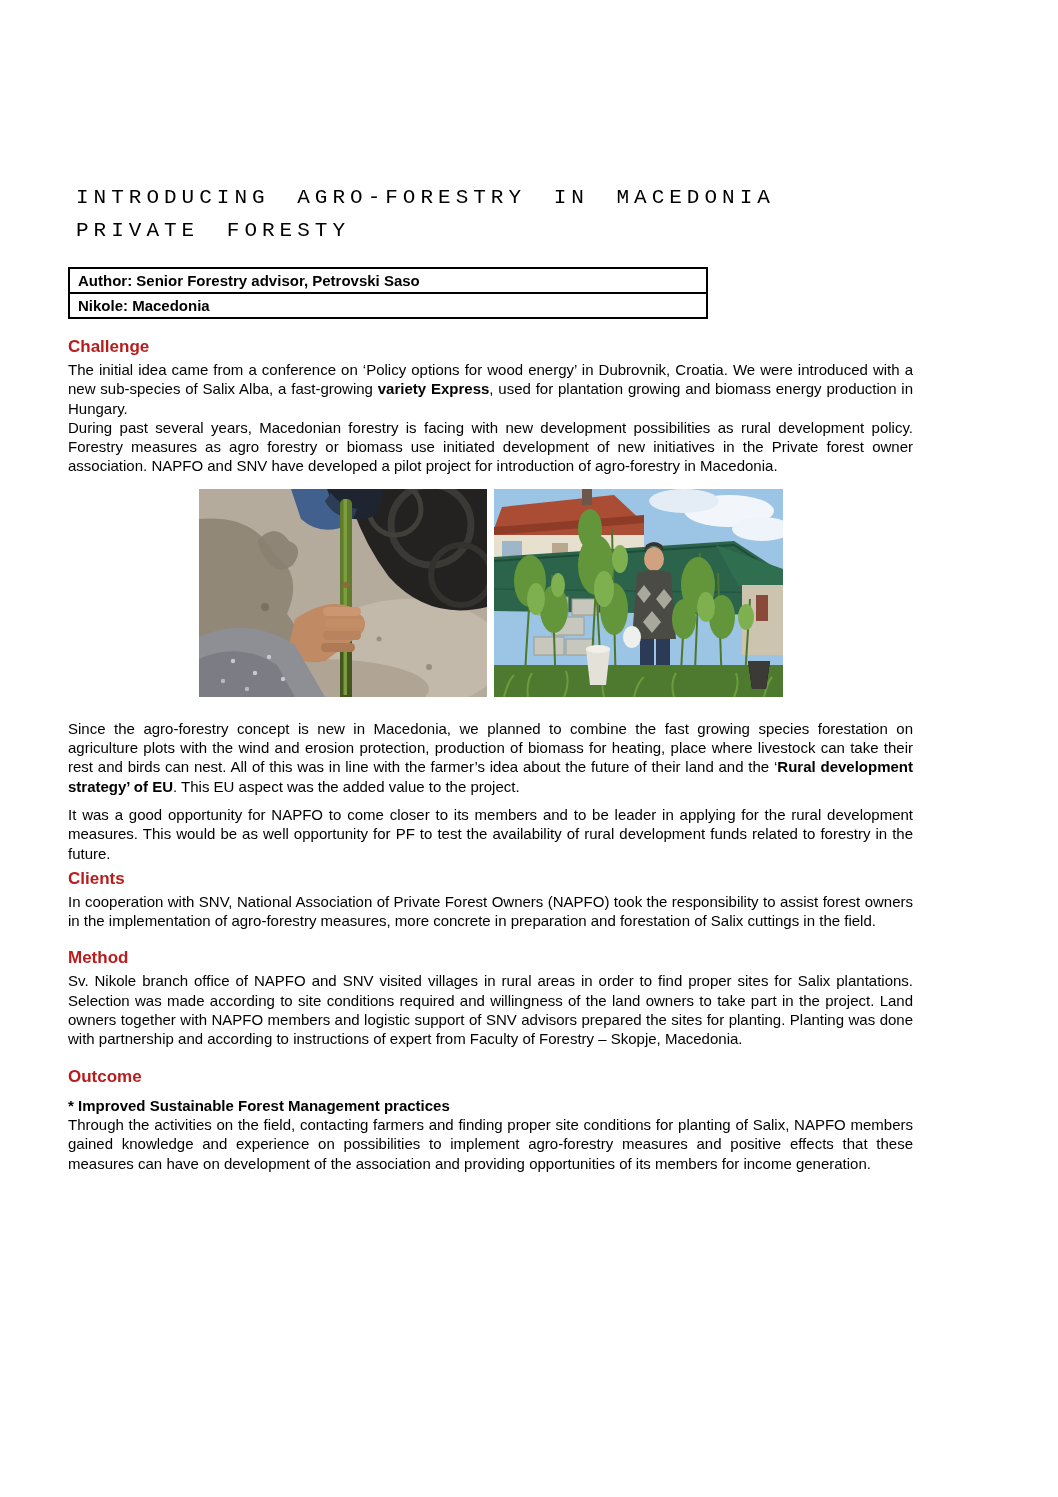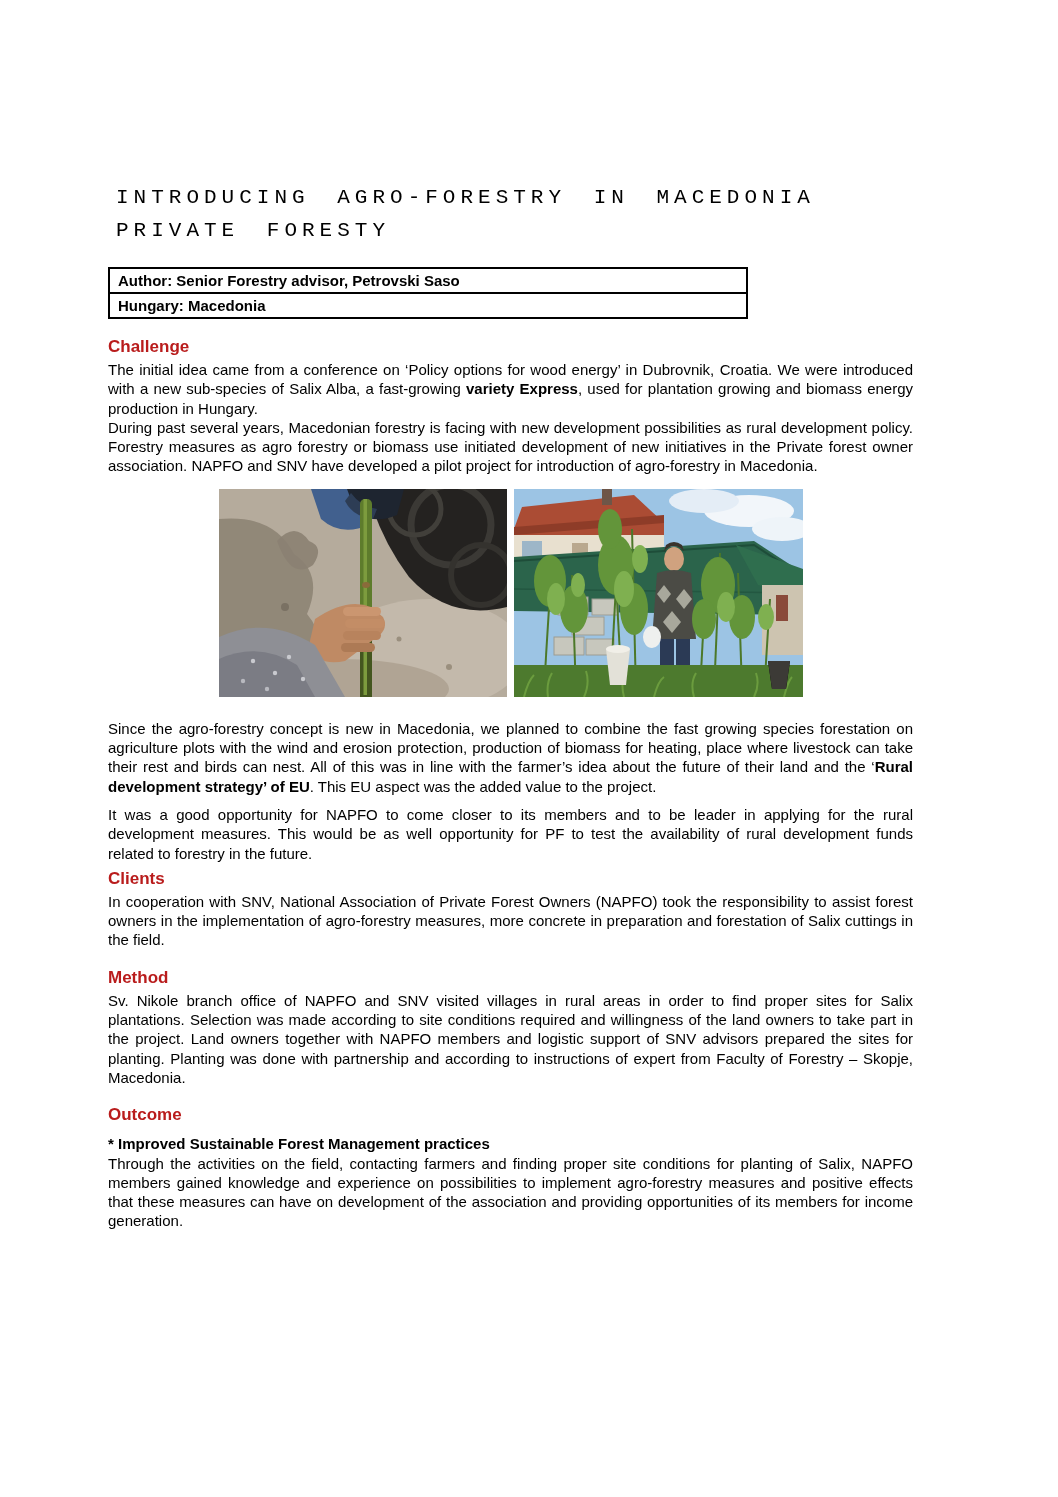--- a/index.html
+++ b/index.html
@@ -5,21 +5,21 @@
   html,body{margin:0;padding:0;background:#ffffff;}
   body{
     width:1058px;height:1497px;
     font-family:"Liberation Sans",sans-serif;
     color:#000;
     overflow:hidden;
   }
   .page{
     width:1058px;height:1497px;
     box-sizing:border-box;
-    padding:181px 145px 0 108px;
+    padding:181px 145px 0 68px;
     background:#fff;
   }
   .doc-title{
     font-family:"Liberation Mono","DejaVu Sans Mono",monospace;
     font-size:21px;
     line-height:33px;
     letter-spacing:5px;
     word-spacing:10px;
     font-weight:400;
     color:#000;
@@ -77,21 +77,21 @@
 
   <h1 class="doc-title"><span>INTRODUCING AGRO-FORESTRY IN MACEDONIA</span><br>
   <span>PRIVATE FORESTY</span></h1>
 
   <table class="meta">
     <tbody>
         <tr>
       <td><span>Author:</span> <span>Senior Forestry advisor, Petrovski Saso</span></td>
     </tr>
     <tr>
-      <td><span>Hungary:</span> <span>Macedonia</span></td>
+      <td><span>Nikole:</span> <span>Macedonia</span></td>
     </tr>
   </tbody>
     </table>
 
   <div class="section-heading">Challenge</div>
   <p class="body-text"><span>The initial idea came from a conference on ‘Policy options for wood energy’ in Dubrovnik, Croatia. We were introduced with a new sub-species of Salix Alba, a fast-growing </span><span class="b">variety Express</span><span>, used for plantation growing and biomass energy production in Hungary.</span></p>
   <p class="body-text">During past several years, Macedonian forestry is facing with new development possibilities as rural development policy. Forestry measures as agro forestry or biomass use initiated development of new initiatives in the Private forest owner association. NAPFO and SNV have developed a pilot project for introduction of agro-forestry in Macedonia.</p>
 
   <div class="photos">
 

